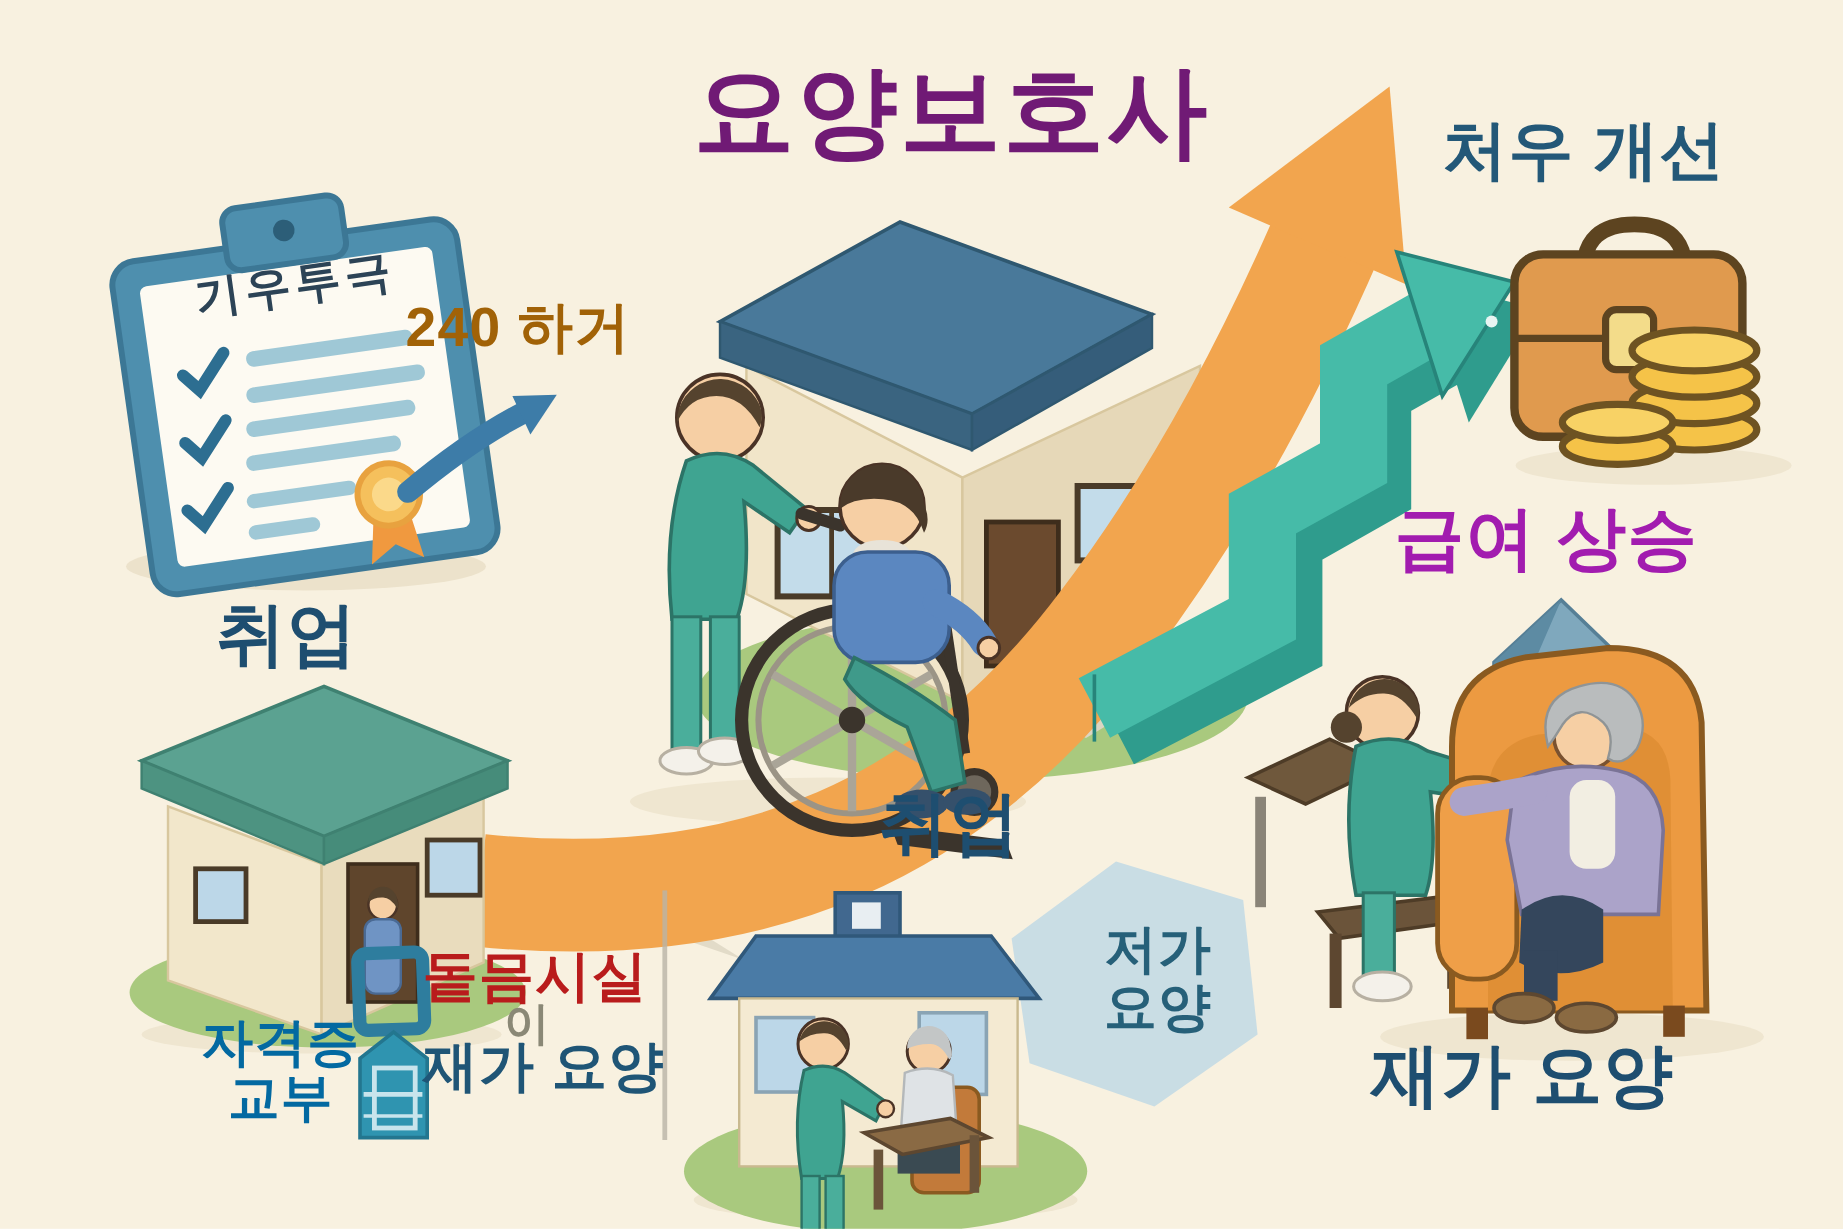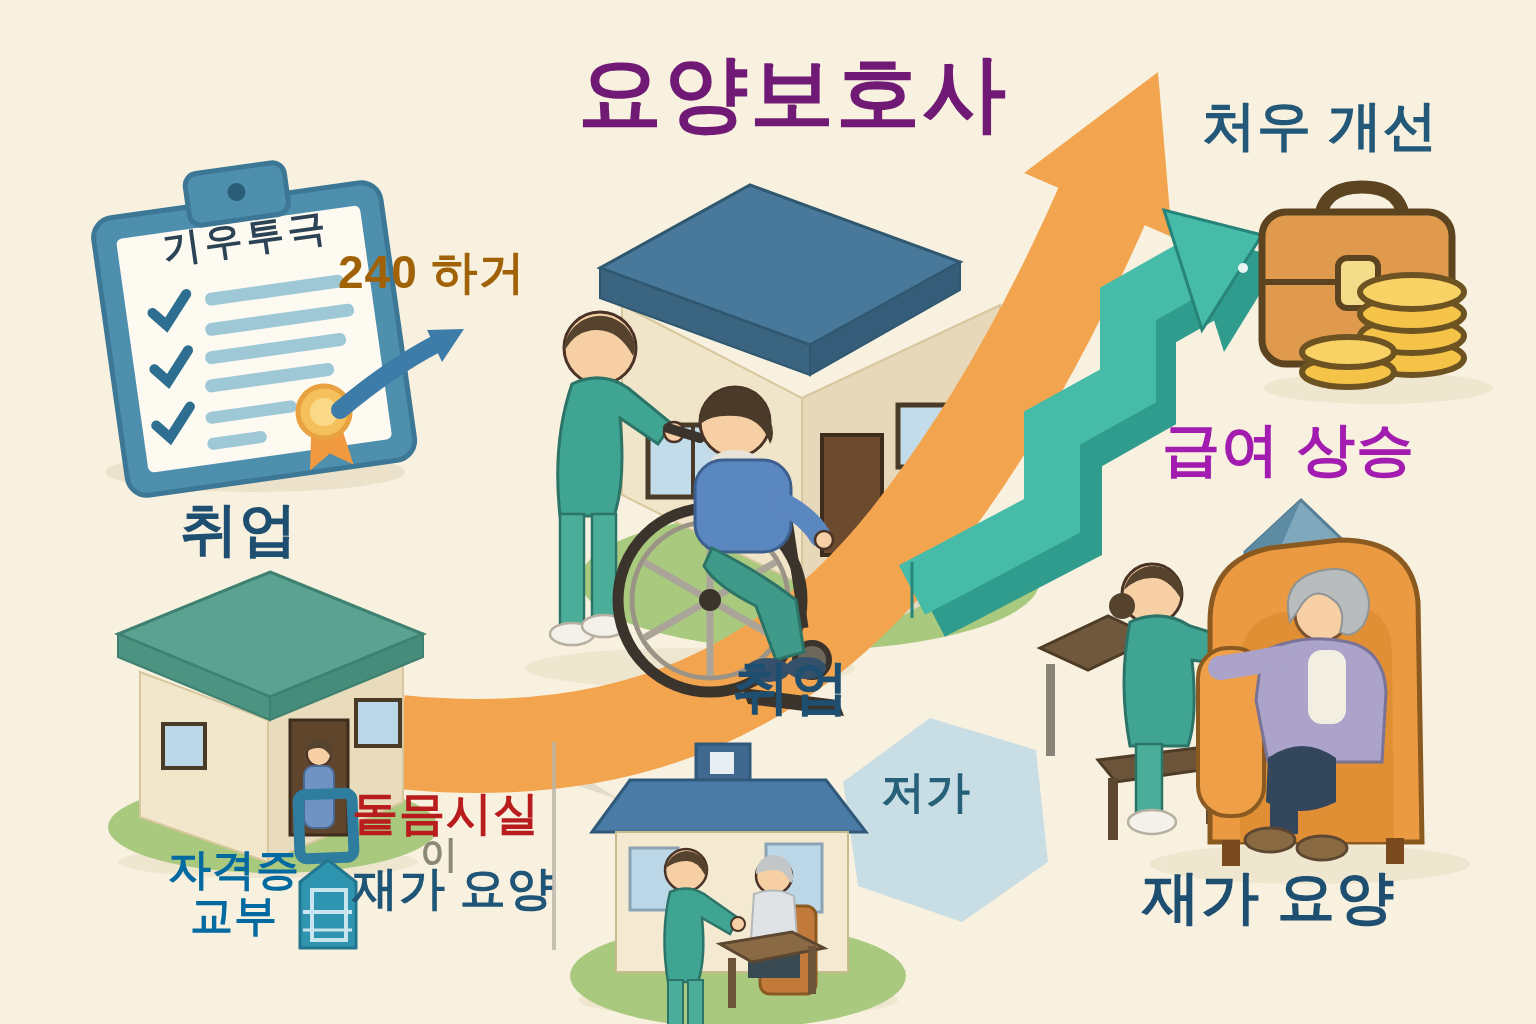--- a/index.html
+++ b/index.html
@@ -262,19 +262,20 @@
   <div>자격증</div>
   <div>교부</div>
 </div>
 
 <div class="txt" style="left:352px;top:760px;font-size:46px;color:#b91c1c;margin-top:29px;">돝믐시실</div>
 
 <div class="txt" style="left:420px;top:834px;font-size:38px;color:#8a8876;">이</div>
 
 <div class="txt" style="left:352px;top:864px;font-size:46px;color:#1f5576;">재가 요양</div>
 
-<div class="txt center" style="left:836px;top:768px;width:180px;font-size:44px;color:#266079;">
+<div class="txt center" style="left:875px;top:768px;width:180px;font-size:44px;color:#266079;">
   <div>저가</div>
+  <div>요양</div>
 </div>
 
 <div class="txt" style="left:1142px;top:866px;font-size:58px;color:#1e4e70;">재가 요양</div>
 
 </div>
 
 </body></html>

